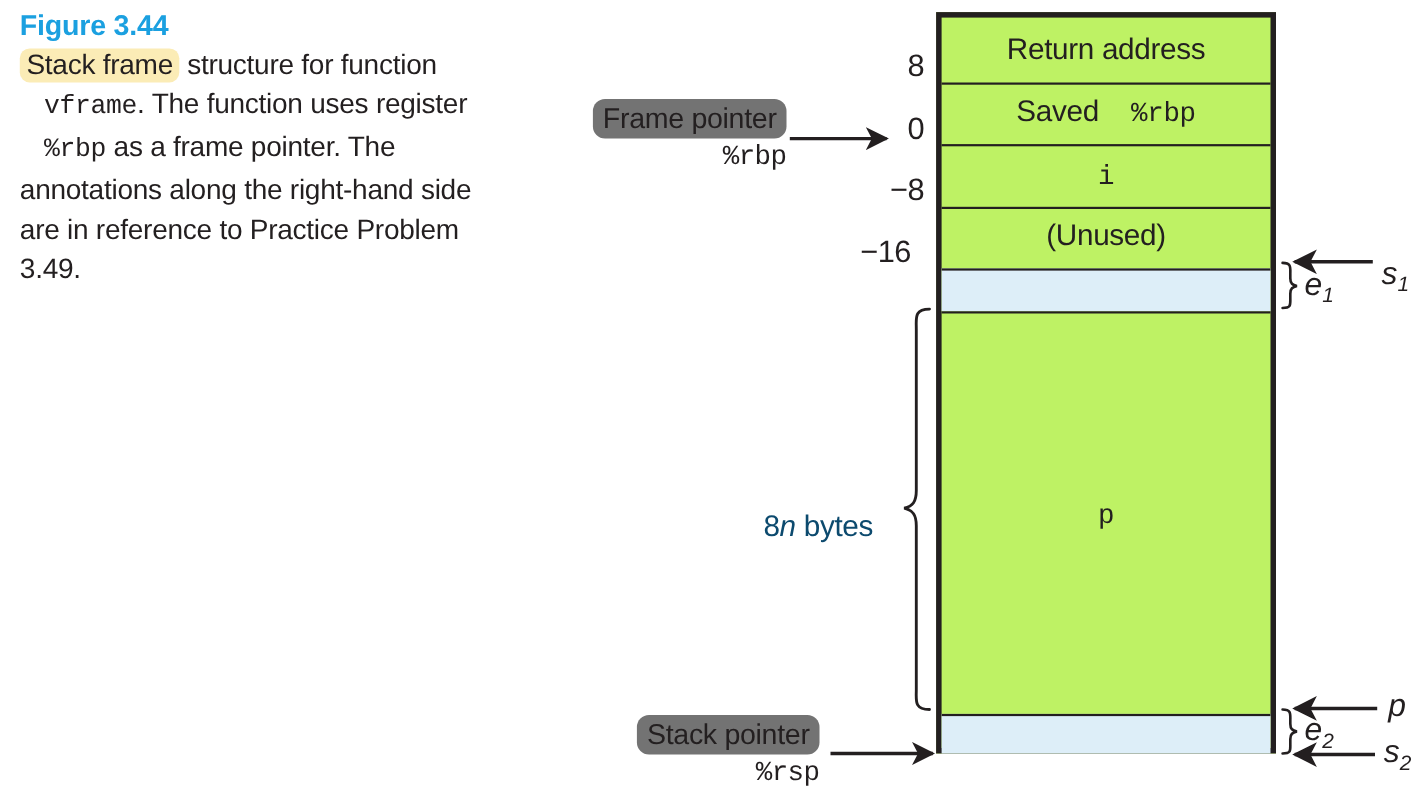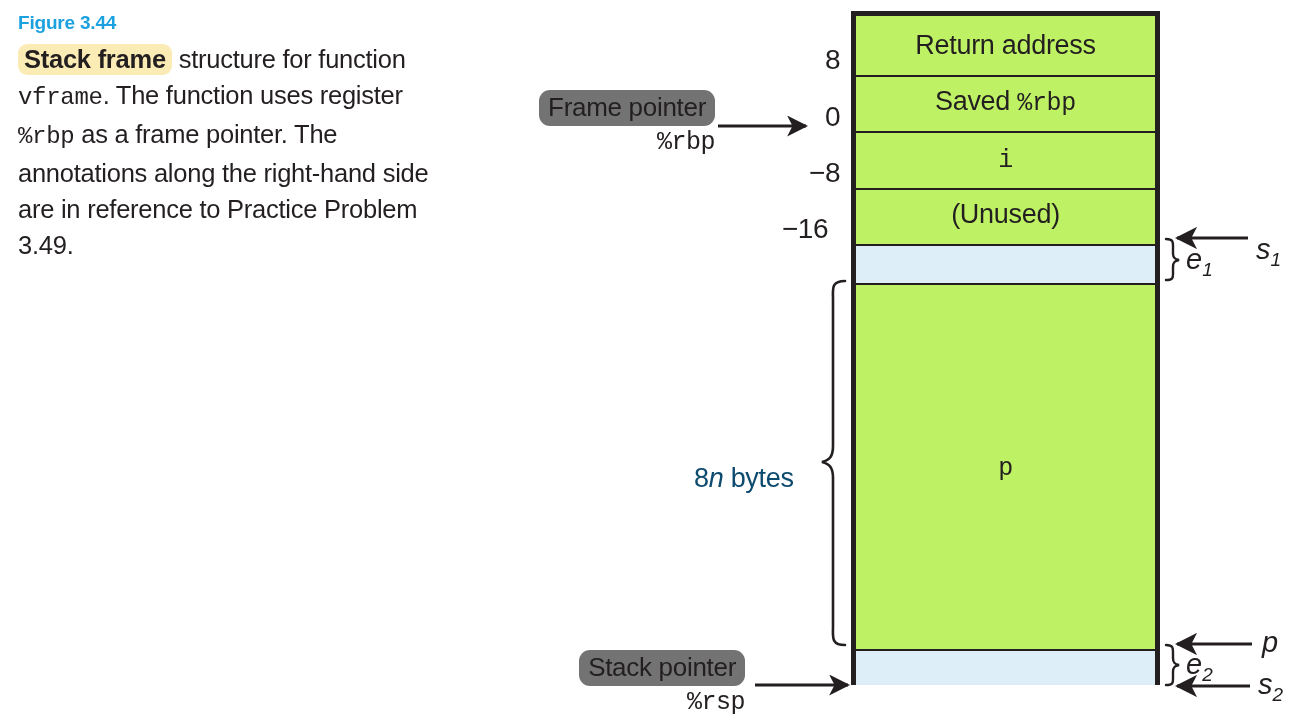--- a/index.html
+++ b/index.html
@@ -23,45 +23,46 @@
   
   #caption {
     position: absolute;
     left: 18px;
     top: 6px;
     width: 430px;
   }
   .fig-number {
     color: #1ba0e0;
     font-weight: bold;
-    font-size: 19px;
+    font-size: 26px;
     line-height: 34px;
     letter-spacing: -0.2px;
     margin: 0 0 1px 0;
   }
   .caption-body {
     font-size: 25.5px;
     line-height: 36px;
     color: #231f20;
     letter-spacing: -0.25px;
   }
   .hl {
     background: #fbecb6;
     border-radius: 9px;
     padding: 1px 6px 2px 6px;
-    font-weight: bold;
+    font-weight: normal;
     box-decoration-break: clone;
     margin-top: 12px;
     -webkit-box-decoration-break: clone;
   }
   .b { font-weight: normal; }
   .mono {
     font-family: "Liberation Mono", "DejaVu Sans Mono", monospace;
     font-size: 24px;
     letter-spacing: -0.3px;
+    margin-left: 22px;
   }
 
   
   #stackbox {
     position: absolute;
     left: 851px;
     top: 11px;
     width: 309px;
     height: 674px;
     box-sizing: border-box;

